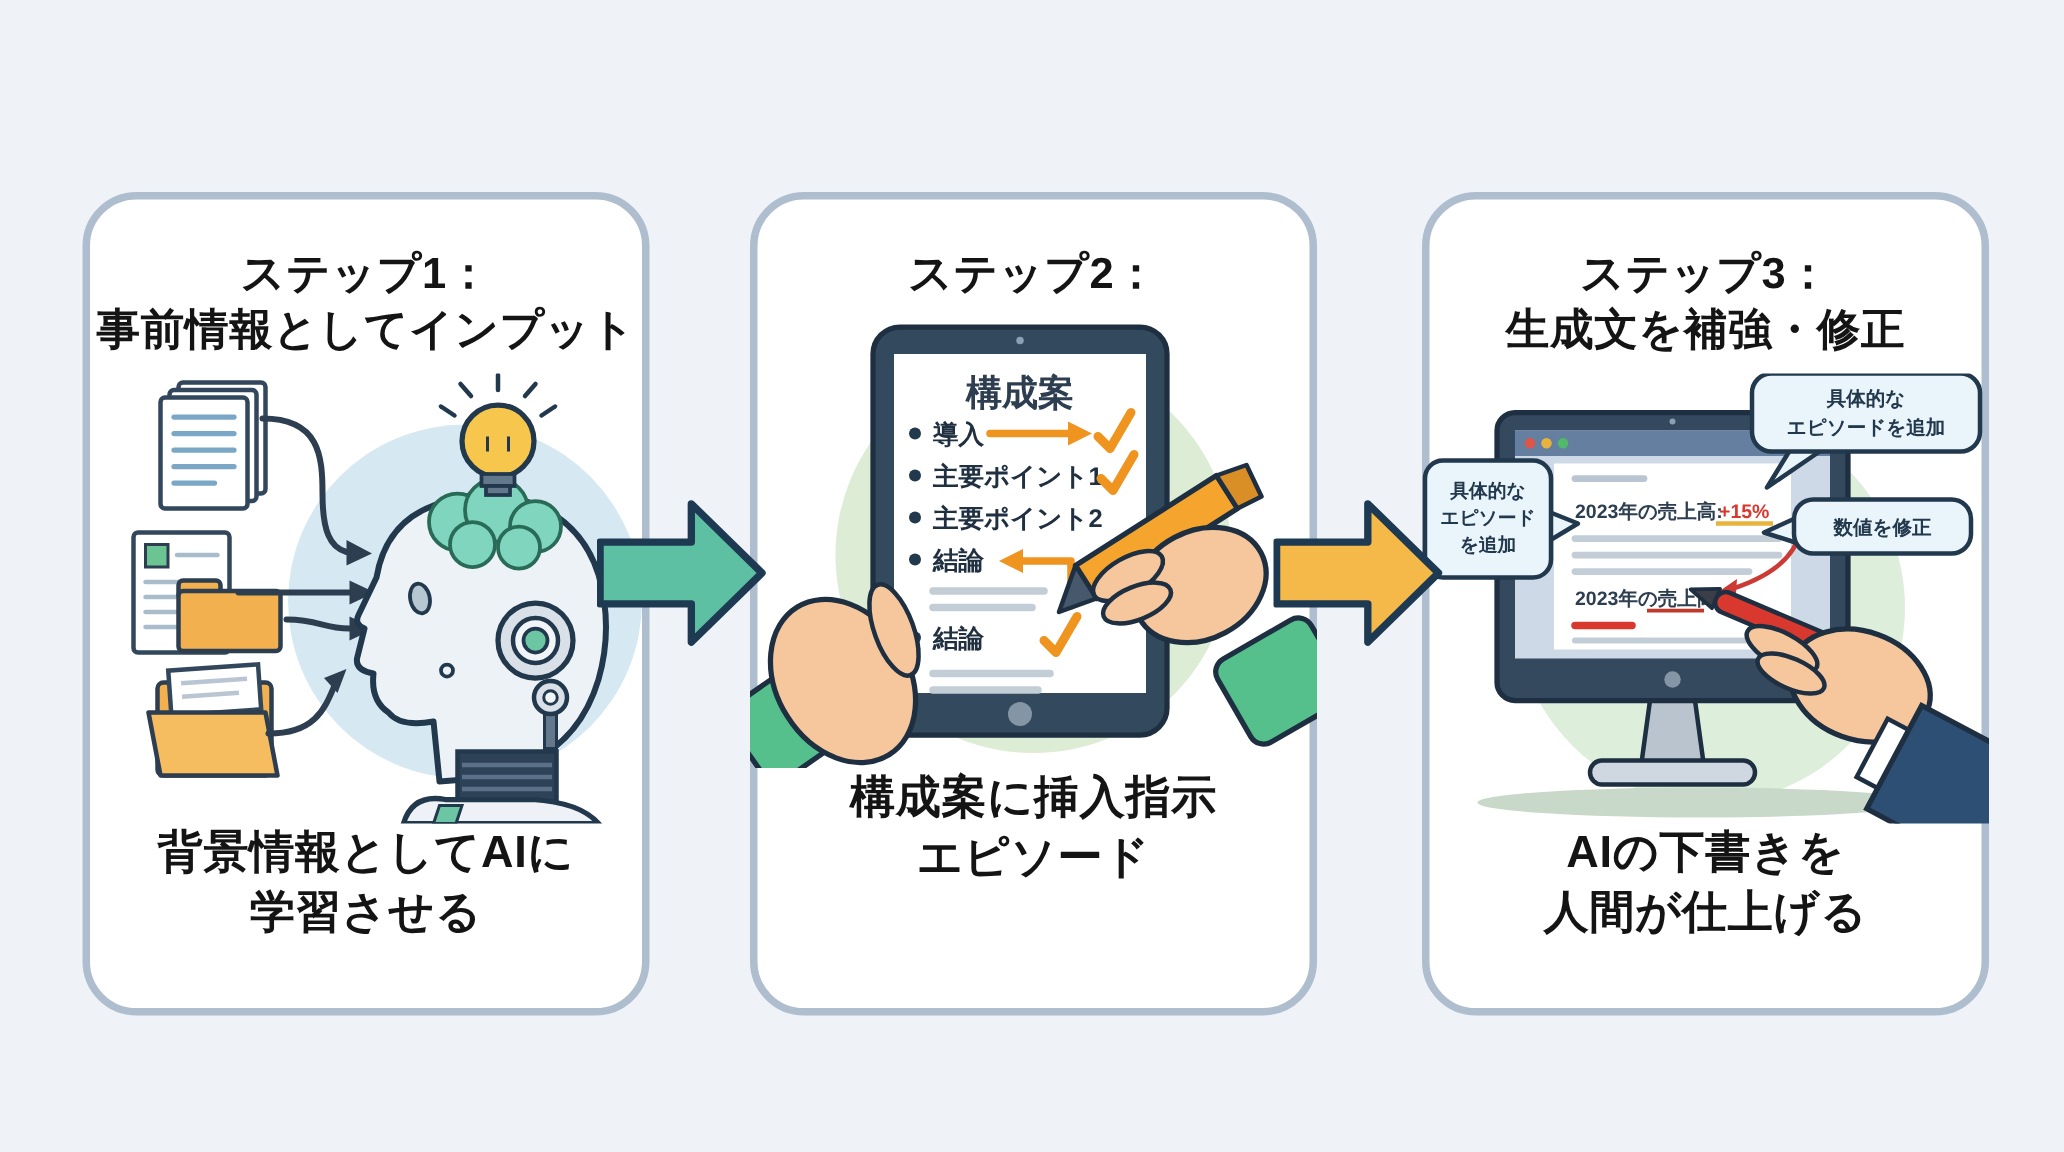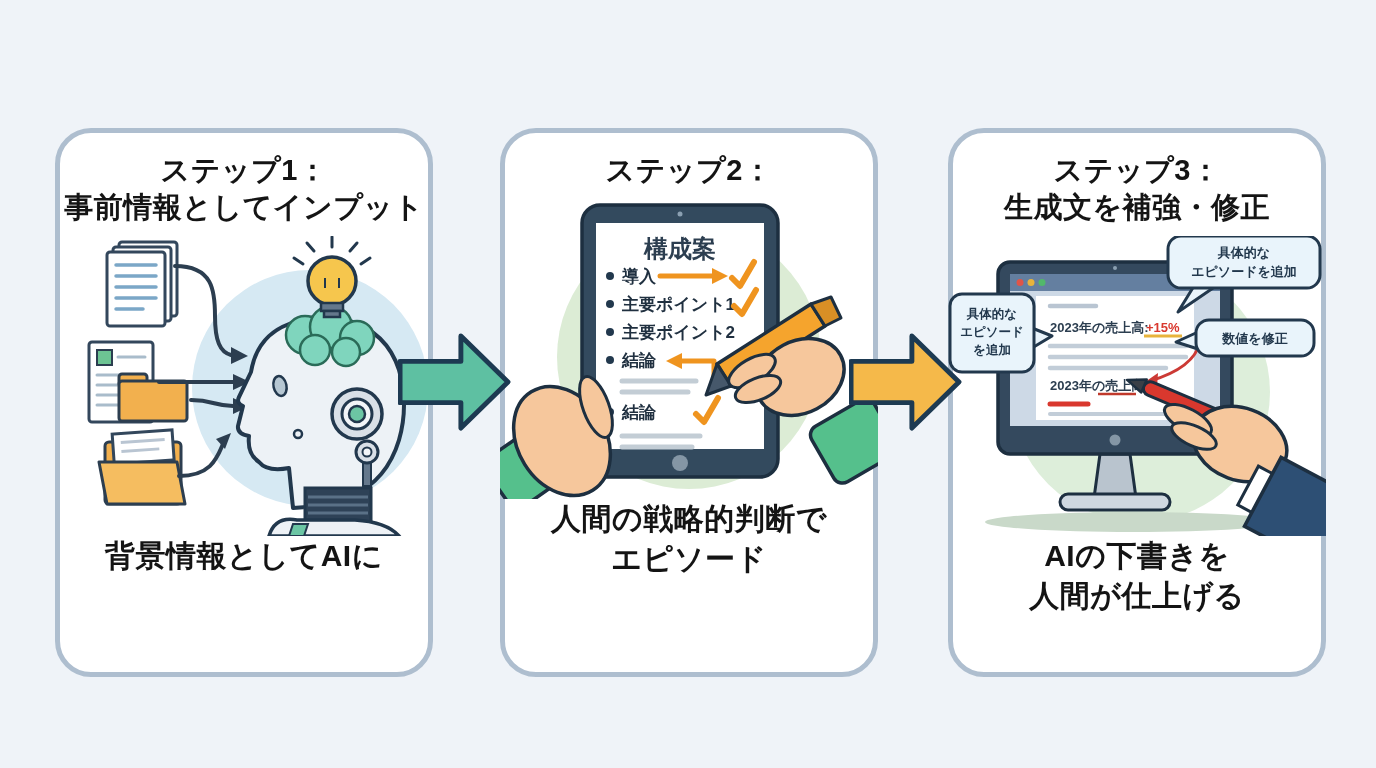--- a/index.html
+++ b/index.html
@@ -10,21 +10,21 @@
   }
   .panel{
     position:absolute;top:128px;width:378px;height:549px;
     background:#ffffff;border:5px solid #aebecf;border-radius:36px;
     box-sizing:border-box;display:flex;flex-direction:column;align-items:center;
   }
   .panel-1{left:55px;}
   .panel-2{left:500px;}
   .panel-3{left:948px;}
   .panel-title{
-    margin-top:19px;text-align:center;font-weight:bold;
+    margin-top:32px;text-align:center;font-weight:bold;
     font-size:29px;line-height:37px;color:#141414;letter-spacing:.5px;
   }
   .illus{width:378px;height:300px;margin-top:10px;flex:none;}
   .panel-caption{
     text-align:center;font-weight:bold;
     font-size:30px;line-height:40px;color:#141414;letter-spacing:.5px;
   }
   .flow-arrow{position:absolute;top:330px;width:114px;height:104px;z-index:5;}
   .flow-arrow-1{left:398px;}
   .flow-arrow-2{left:849px;}
@@ -134,20 +134,21 @@
           <line x1="253" y1="277" x2="313" y2="277"></line>
         </g>
       </g>
       <path d="M 214 300 Q 220 280 242 284 L 300 284 Q 332 286 344 300 Z" fill="#eef2f6" stroke="#22384d" stroke-width="3.5"></path>
       <polygon points="238,288 253,288 249,300 234,300" fill="#6cc6a4" stroke="#22384d" stroke-width="2"></polygon>
     </g>
   </svg>
 
   <div class="panel-caption">
     <div>背景情報としてAIに</div>
+    <div>学習させる</div>
   </div>
 </div>
 
 <div class="panel panel-2">
   <div class="panel-title">
     <div>ステップ2：</div>
   </div>
 
   <svg class="illus" viewBox="0 0 378 300">
     <circle cx="189" cy="158" r="132" fill="#dcecd5"></circle>
@@ -204,21 +205,21 @@
       <polygon points="311,105 325,127 341,119 331,98" fill="#d98f25" stroke="#1d2f40" stroke-width="3" stroke-linejoin="round"></polygon>
       <polygon points="217,165 231,187 206,196" fill="#46586b" stroke="#1d2f40" stroke-width="3" stroke-linejoin="round"></polygon>
       <ellipse cx="300" cy="178" rx="46" ry="36" transform="rotate(-28 300 178)" fill="#f6c79c" stroke="#1d2f40" stroke-width="3.5"></ellipse>
       <ellipse cx="252" cy="172" rx="26" ry="12" transform="rotate(-30 252 172)" fill="#f6c79c" stroke="#1d2f40" stroke-width="3"></ellipse>
       <ellipse cx="258" cy="190" rx="24" ry="11" transform="rotate(-22 258 190)" fill="#f6c79c" stroke="#1d2f40" stroke-width="3"></ellipse>
       <rect x="318" y="210" width="72" height="64" rx="10" transform="rotate(-30 354 242)" fill="#55c08c" stroke="#1d2f40" stroke-width="3.5"></rect>
     </g>
   </svg>
 
   <div class="panel-caption">
-    <div>人間の戦略的判断で</div>
+    <div>構成案に挿入指示</div>
     <div>エピソード</div>
   </div>
 </div>
 
 <div class="panel panel-3">
   <div class="panel-title">
     <div>ステップ3：</div>
     <div>生成文を補強・修正</div>
   </div>
 

